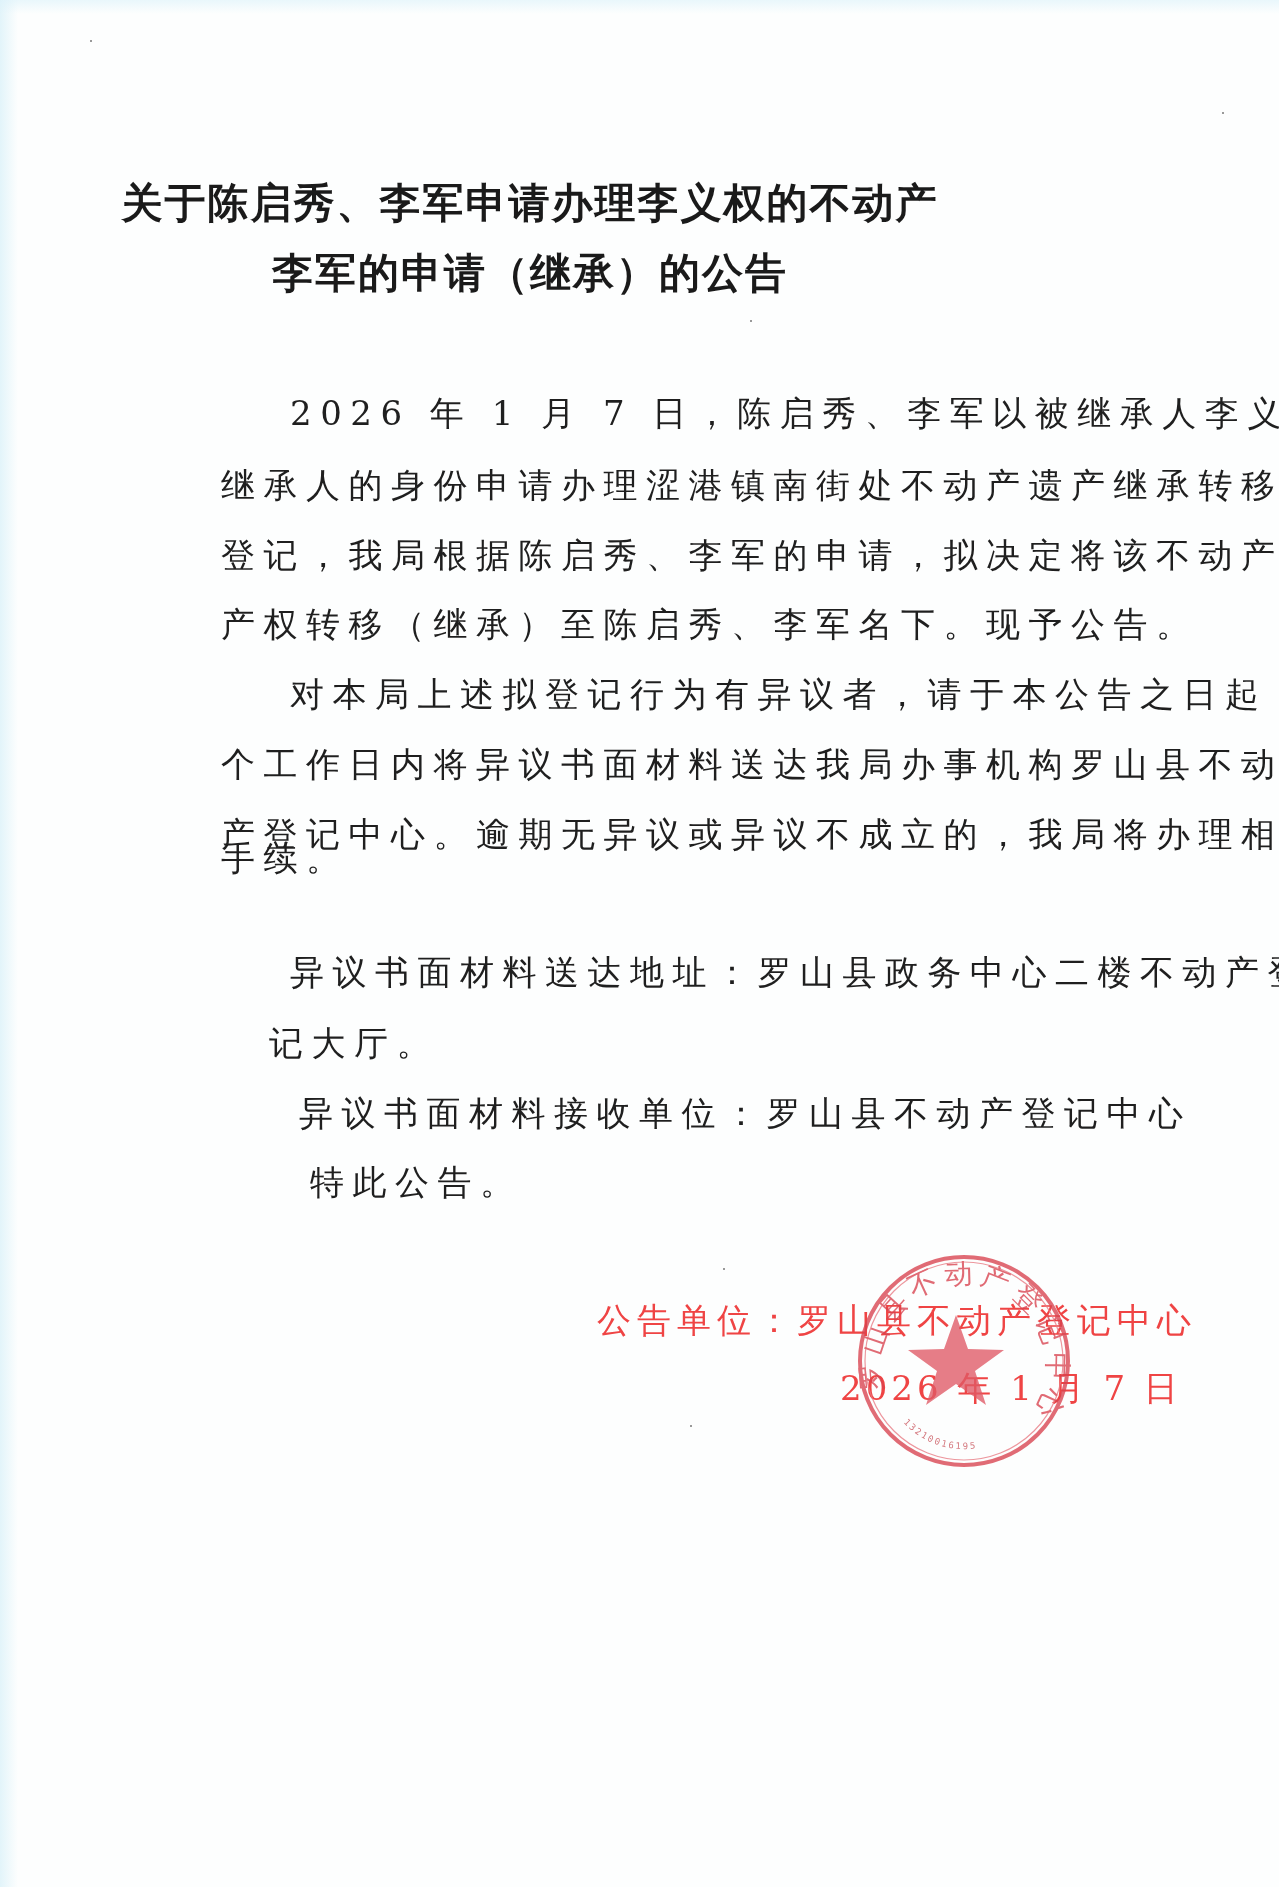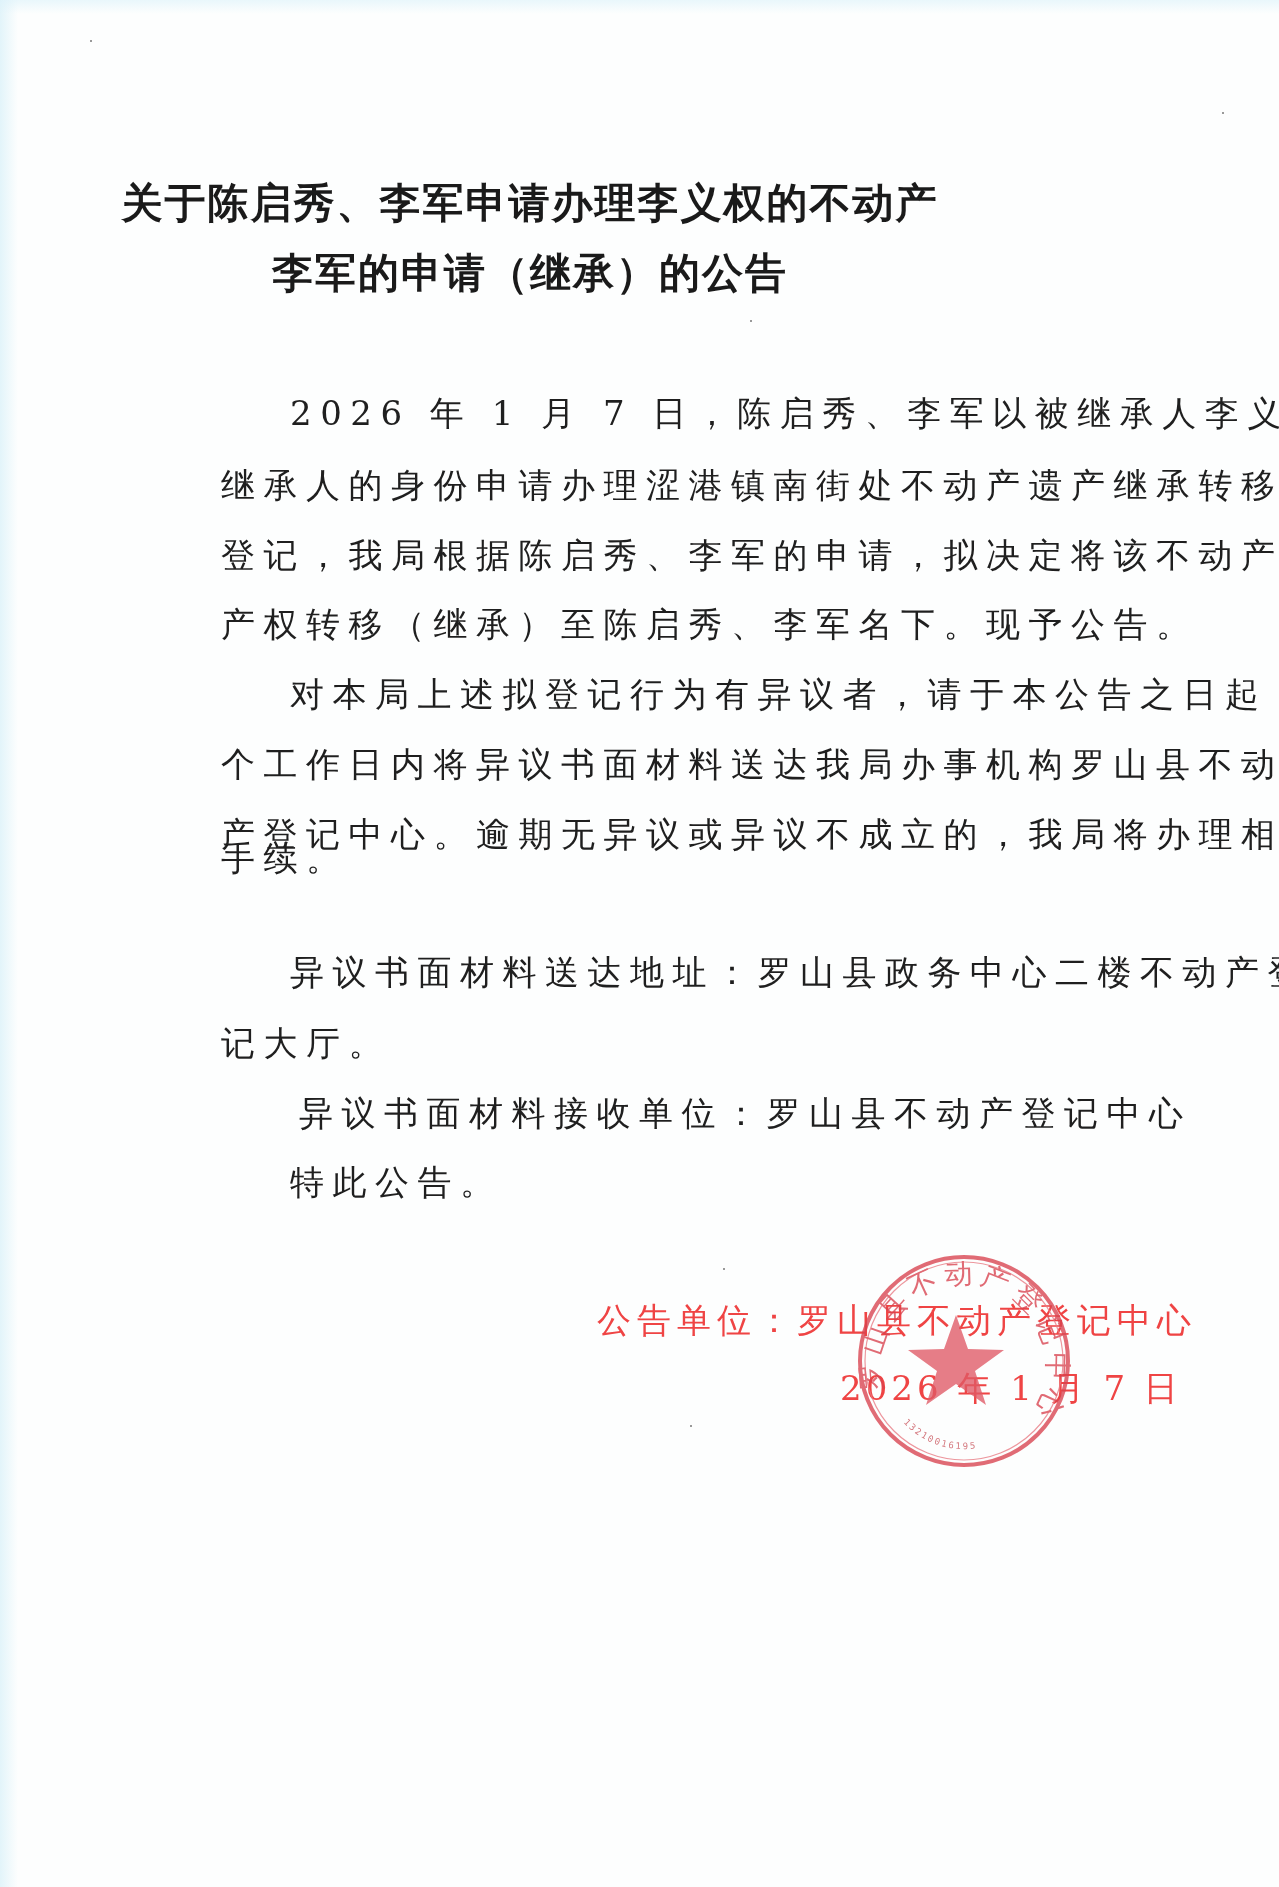--- a/index.html
+++ b/index.html
@@ -48,23 +48,23 @@
   <div>
     <div class="line indent" style="top:391px;">2026 年 1 月 7 日，陈启秀、李军以被继承人李义权法定</div>
     <div class="line" style="top:463px;">继承人的身份申请办理涩港镇南街处不动产遗产继承转移</div>
     <div class="line" style="top:533px;">登记，我局根据陈启秀、李军的申请，拟决定将该不动产的</div>
     <div class="line" style="top:602px;">产权转移（继承）至陈启秀、李军名下。现予公告。</div>
     <div class="line indent" style="top:672px;">对本局上述拟登记行为有异议者，请于本公告之日起 15</div>
     <div class="line" style="top:742px;">个工作日内将异议书面材料送达我局办事机构罗山县不动</div>
     <div class="line" style="top:812px;">产登记中心。逾期无异议或异议不成立的，我局将办理相关</div>
     <div class="line" style="top:836px;">手续。</div>
     <div class="line indent" style="top:950px;">异议书面材料送达地址：罗山县政务中心二楼不动产登</div>
-    <div class="line" style="top:1021px;">记大厅。</div>
+    <div class="line" style="top:1021px;margin-left:48px;">记大厅。</div>
     <div class="line indent" style="top:1091px;margin-left:9px;">异议书面材料接收单位：罗山县不动产登记中心</div>
-    <div class="line indent" style="top:1160px;">特此公告。</div>
+    <div class="line indent" style="top:1160px;margin-left:20px;">特此公告。</div>
   </div>
 
   <div class="sig" style="left:597px; top:1298px;">公告单位：罗山县不动产登记中心</div>
   <div class="sig" style="left:840px; top:1366px; letter-spacing:4px;">2026 年 1 月 7 日</div>
 
   <svg class="seal" viewBox="0 0 216 216">
     <g opacity="0.78">
       <circle cx="108" cy="108" r="104" fill="none" stroke="#d9434f" stroke-width="4"></circle>
       <circle cx="108" cy="108" r="99" fill="none" stroke="#e87a83" stroke-width="1.2"></circle>
       <defs>

